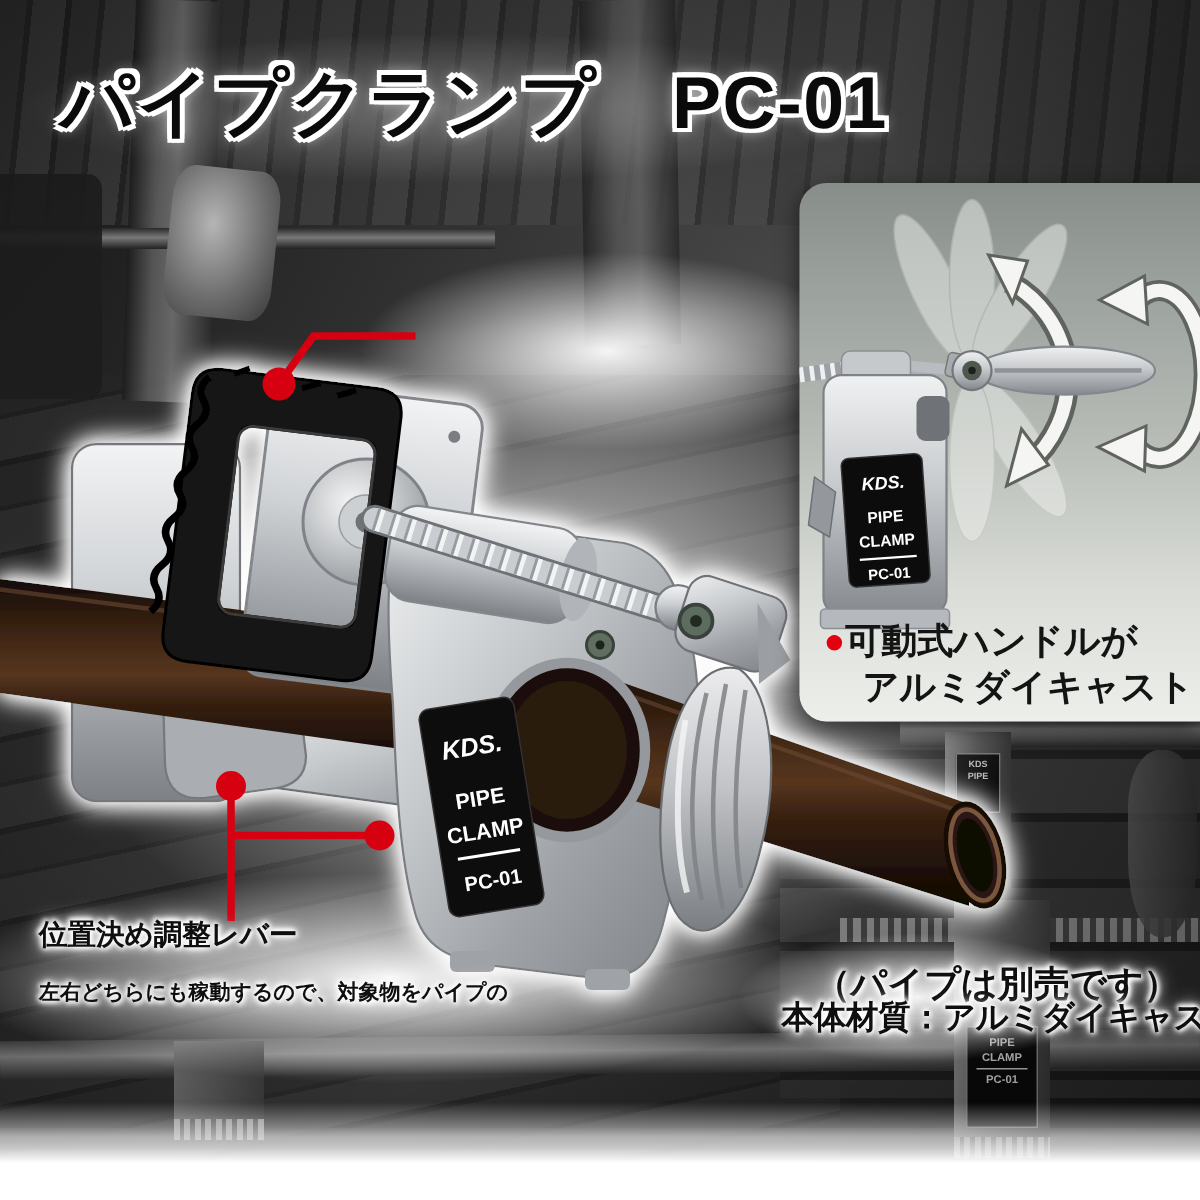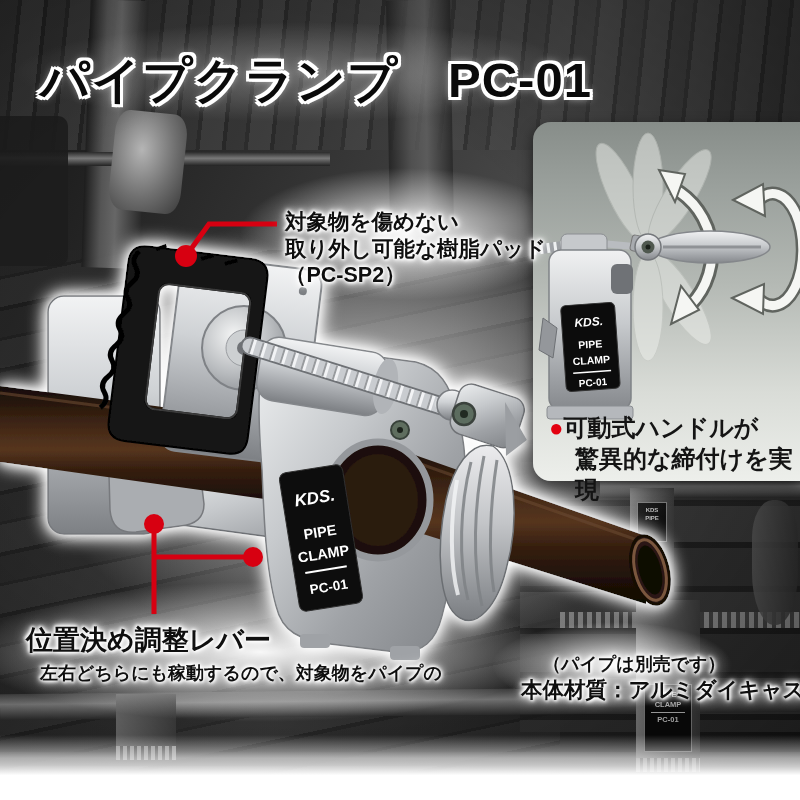--- a/index.html
+++ b/index.html
@@ -60,29 +60,29 @@
   
   .inset{left:533px;top:122px;width:267px;height:359px;z-index:4;
     border-radius:18px 0 0 18px;
     background:linear-gradient(180deg,#878d89 0%,#9aa09c 18%,#b4b9b4 45%,#d9dcd7 75%,#edefeb 100%);
     box-shadow:0 5px 14px rgba(0,0,0,.55);}
   .inset svg{position:absolute;left:0;top:0;}
   .inset-text{position:absolute;left:16px;top:290px;font-weight:bold;font-size:24px;line-height:31px;color:#141414;}
   .inset-text .bullet{color:#e3000f;}
   .inset-text .ind{padding-left:26px;display:block;}
   
-  .txt{z-index:5;color:#0f0f0f;font-weight:bold;white-space:nowrap;margin-top:12px;}
+  .txt{z-index:5;color:#0f0f0f;font-weight:bold;white-space:nowrap;}
   .jglow{text-shadow:0 0 4px #fff,0 0 6px #fff,0 0 9px #fff,1px 1px 3px #fff,-1px -1px 3px #fff,0 0 14px #fff;}
   .title{left:40px;top:36px;font-size:49px;letter-spacing:1px;color:#0a0a0a;
     text-shadow:-3px -3px 0 #fff,3px -3px 0 #fff,-3px 3px 0 #fff,3px 3px 0 #fff,
                 -3px 0 0 #fff,3px 0 0 #fff,0 -3px 0 #fff,0 3px 0 #fff,0 0 10px #fff;}
   .callout1{left:285px;top:197px;font-size:21.5px;line-height:26.5px;}
-  .lever-title{left:26px;top:610px;font-size:27px;}
-  .lever-desc{left:40px;top:650px;font-size:18px;line-height:23.5px;}
-  .note-pipe{left:543px;top:640px;font-size:18px;}
+  .lever-title{left:26px;top:610px;font-size:19px;}
+  .lever-desc{left:26px;top:650px;font-size:14px;line-height:23.5px;}
+  .note-pipe{left:543px;top:640px;font-size:24px;}
   .note-material{left:521px;top:663px;font-size:21.5px;}
   svg text{font-family:"Liberation Sans","DejaVu Sans",sans-serif;}
 </style>
 </head>
 <body>
 
 <div id="stage">
 
   <div class="abs bg-base"></div>
   <div class="abs bg-wood-top"></div>
@@ -326,31 +326,26 @@
       </g>
 
       <g>
         <circle cx="115" cy="125" r="13" fill="url(#silverV2)" stroke="#74777b" stroke-width="1.5"></circle>
         <circle cx="115" cy="125" r="6.5" fill="#4f584f"></circle>
         <circle cx="115" cy="125" r="2.5" fill="#1a201a"></circle>
       </g>
     </svg>
     <div class="inset-text">
       <div><span class="bullet">●</span><span>可動式ハンドルが</span></div>
-      <span class="ind">驚異的な締付けを実現</span>
+      <span class="ind">アルミダイキャスト</span>
     </div>
   </div>
 
   <div class="abs txt title">パイプクランプ　PC-01</div>
 
-  <div class="abs txt callout1 jglow">
-    <div>対象物を傷めない</div>
-    <div>取り外し可能な樹脂パッド</div>
-    <div>（PC-SP2）</div>
-  </div>
 
   <div class="abs txt lever-title jglow">位置決め調整レバー</div>
   <div class="abs txt lever-desc jglow">
     <div>左右どちらにも稼動するので、対象物をパイプの</div>
   </div>
 
   <div class="abs txt note-pipe jglow">（パイプは別売です）</div>
   <div class="abs txt note-material jglow">本体材質：アルミダイキャスト</div>
 
 </div>

